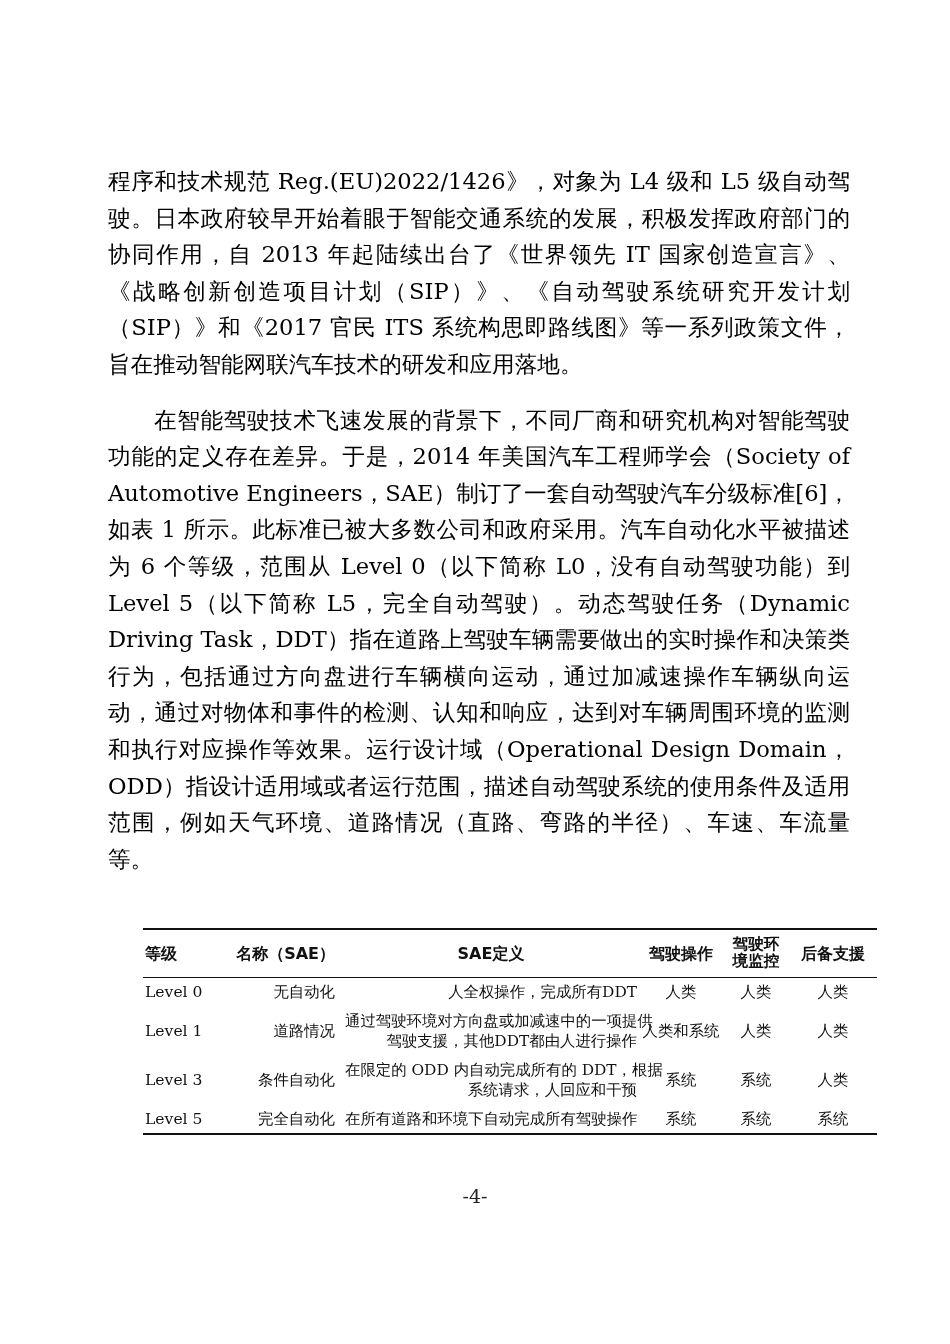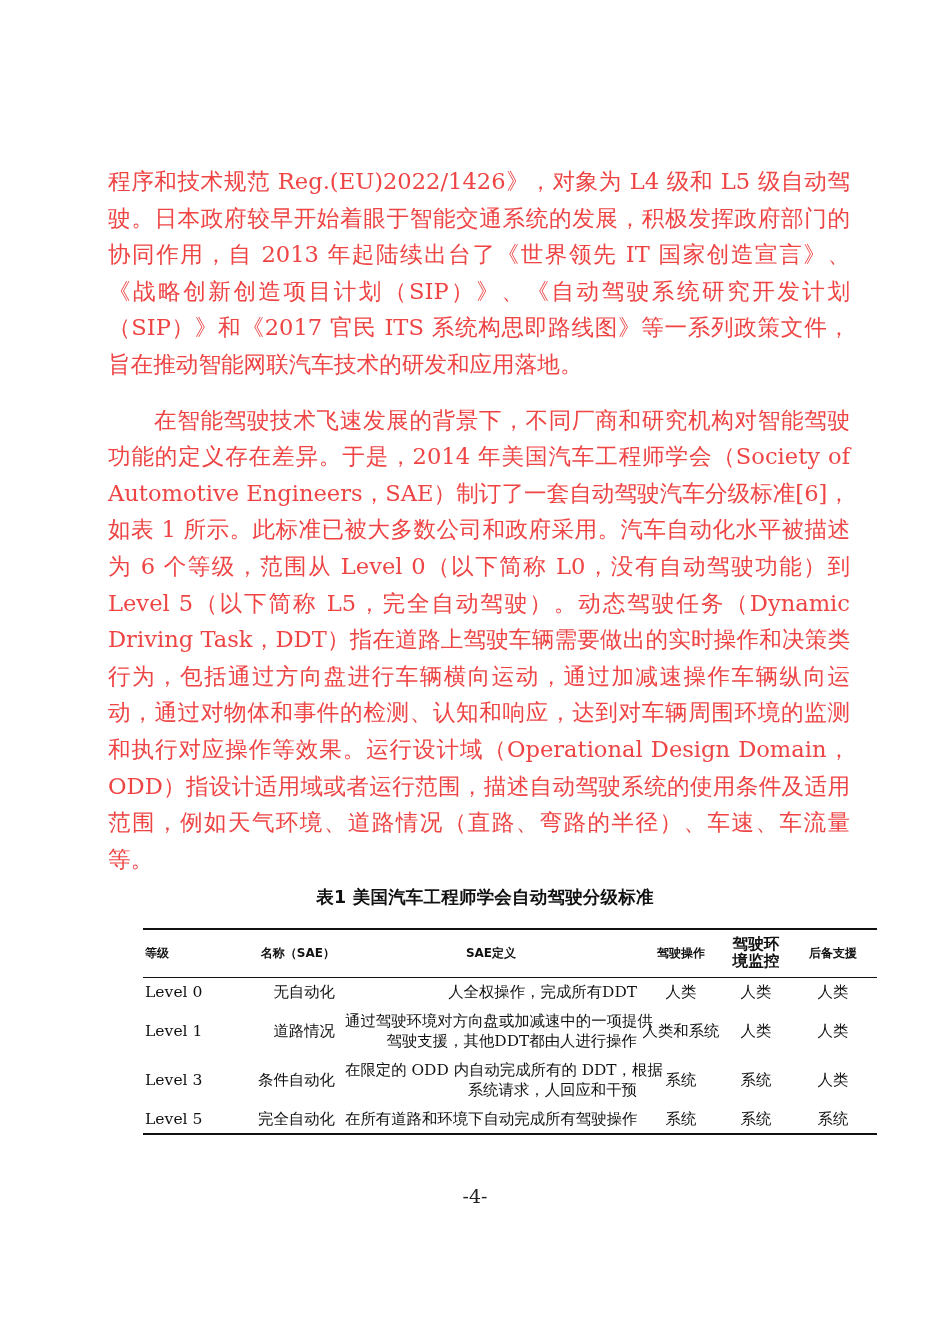--- a/index.html
+++ b/index.html
@@ -34,21 +34,21 @@
   }
 
   p.para {
     margin: 0;
     font-size: 22.6px;
     line-height: 36.6px;
     text-align: justify;
     text-align-last: left;
     text-justify: inter-character;
     letter-spacing: 0px;
-    color: #ef4444;
+    color: #000000;
     font-family: "DejaVu Serif", "Liberation Serif", serif;
   }
   p.para.indent {
     text-indent: 46px;
     margin-top: 19px;
   }
 
   
   .table-caption {
     position: absolute;
@@ -102,21 +102,21 @@
   .c-level  { width: 74px;  text-align: left;   padding-left: 2px !important; }
   .c-name   { width: 112px; text-align: right; }
   .c-def    { width: 292px; text-align: right;  padding-left: 8px !important; }
   .c-op     { width: 80px;  text-align: center; }
   .c-mon    { width: 62px;  text-align: center; margin-top: 43px; }
   .c-fall   { width: 84px;  text-align: center; }
 
   .hdr-sans {
     font-family: "DejaVu Sans", "Liberation Sans", sans-serif !important;
     font-weight: bold;
-    font-size: 12px;
+    font-size: 16px;
   }
   .cell-sans {
     font-family: "DejaVu Sans", "Liberation Sans", sans-serif;
     font-size: 15.4px;
   }
   .hdr-two-line { line-height: 16.5px; font-size: 15.6px; }
 
   td.c-def .defline {
     display: block;
     white-space: nowrap;
@@ -137,21 +137,20 @@
 </head>
 <body>
 
 <div class="page">
 
   <div class="body-area">
     <p class="para">程序和技术规范 Reg.(EU)2022/1426》，对象为 L4 级和 L5 级自动驾驶。日本政府较早开始着眼于智能交通系统的发展，积极发挥政府部门的协同作用，自 2013 年起陆续出台了《世界领先 IT 国家创造宣言》、《战略创新创造项目计划（SIP）》、《自动驾驶系统研究开发计划（SIP）》和《2017 官民 ITS 系统构思即路线图》等一系列政策文件，旨在推动智能网联汽车技术的研发和应用落地。</p>
     <p class="para indent">在智能驾驶技术飞速发展的背景下，不同厂商和研究机构对智能驾驶功能的定义存在差异。于是，2014 年美国汽车工程师学会（Society of Automotive Engineers，SAE）制订了一套自动驾驶汽车分级标准[6]，如表 1 所示。此标准已被大多数公司和政府采用。汽车自动化水平被描述为 6 个等级，范围从 Level 0（以下简称 L0，没有自动驾驶功能）到 Level 5（以下简称 L5，完全自动驾驶）。动态驾驶任务（Dynamic Driving Task，DDT）指在道路上驾驶车辆需要做出的实时操作和决策类行为，包括通过方向盘进行车辆横向运动，通过加减速操作车辆纵向运动，通过对物体和事件的检测、认知和响应，达到对车辆周围环境的监测和执行对应操作等效果。运行设计域（Operational Design Domain，ODD）指设计适用域或者运行范围，描述自动驾驶系统的使用条件及适用范围，例如天气环境、道路情况（直路、弯路的半径）、车速、车流量等。</p>
   </div>
 
-  <div class="table-caption">表1 美国汽车工程师学会自动驾驶分级标准</div>
 
   <div class="table-wrap">
     <table class="sae">
       <thead>
         <tr>
           <th class="c-level hdr-sans">等级</th>
           <th class="c-name hdr-sans">名称（SAE）</th>
           <th class="c-def hdr-sans" style="text-align:center;">SAE定义</th>
           <th class="c-op hdr-sans">驾驶操作</th>
           <th class="c-mon hdr-sans hdr-two-line">

